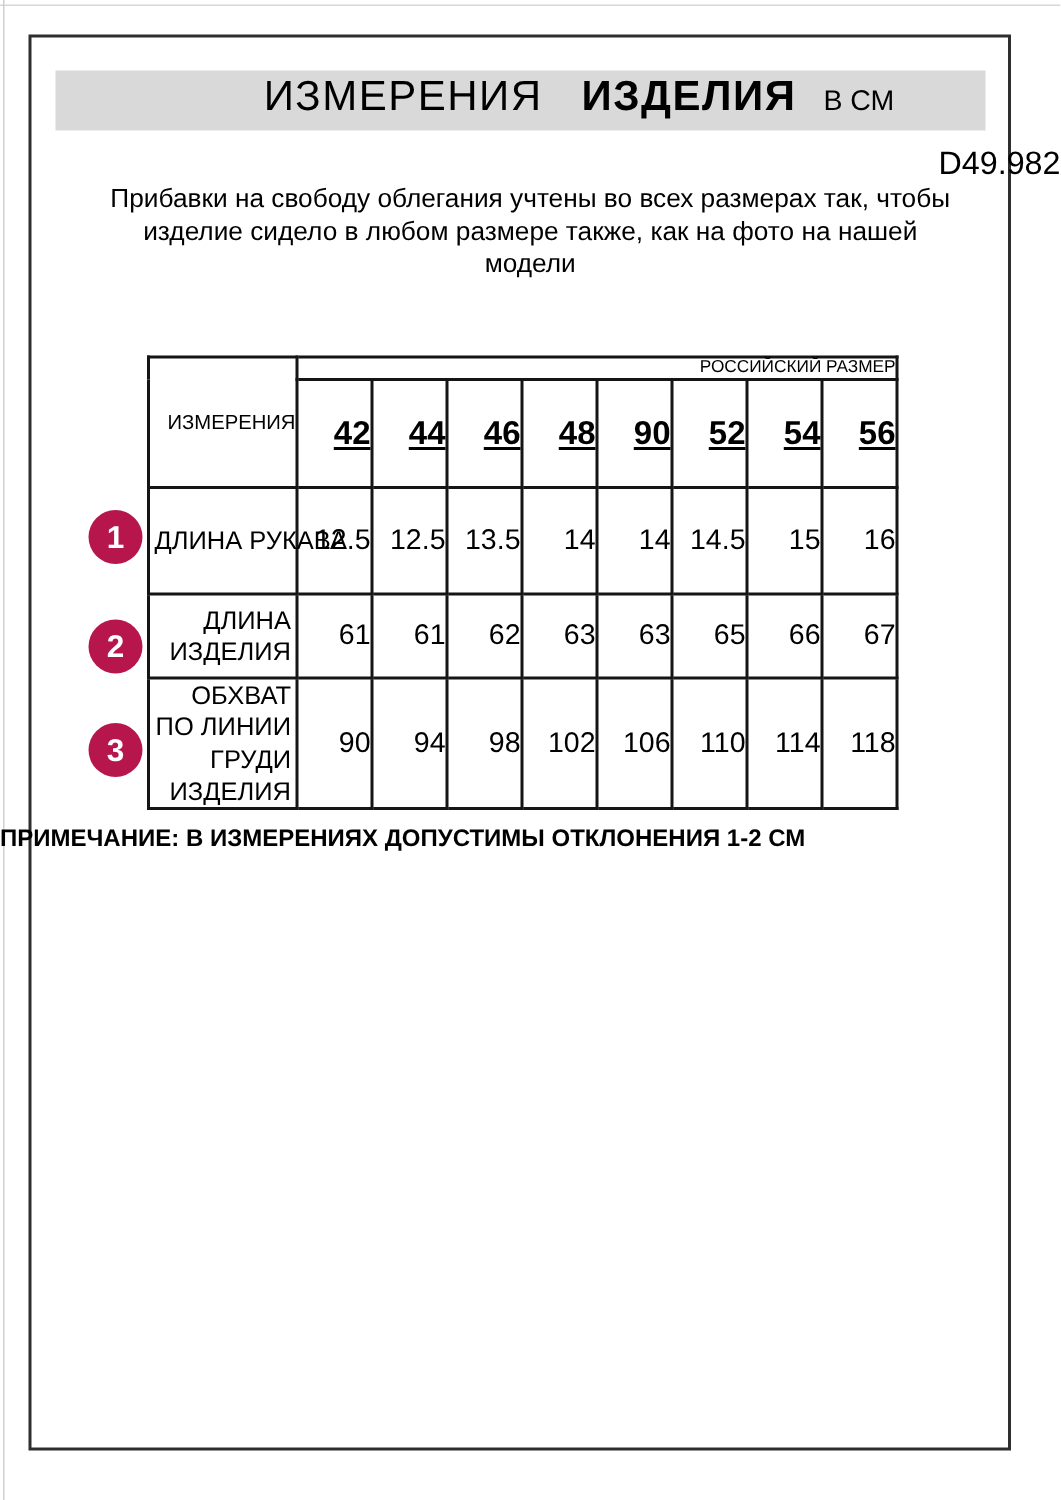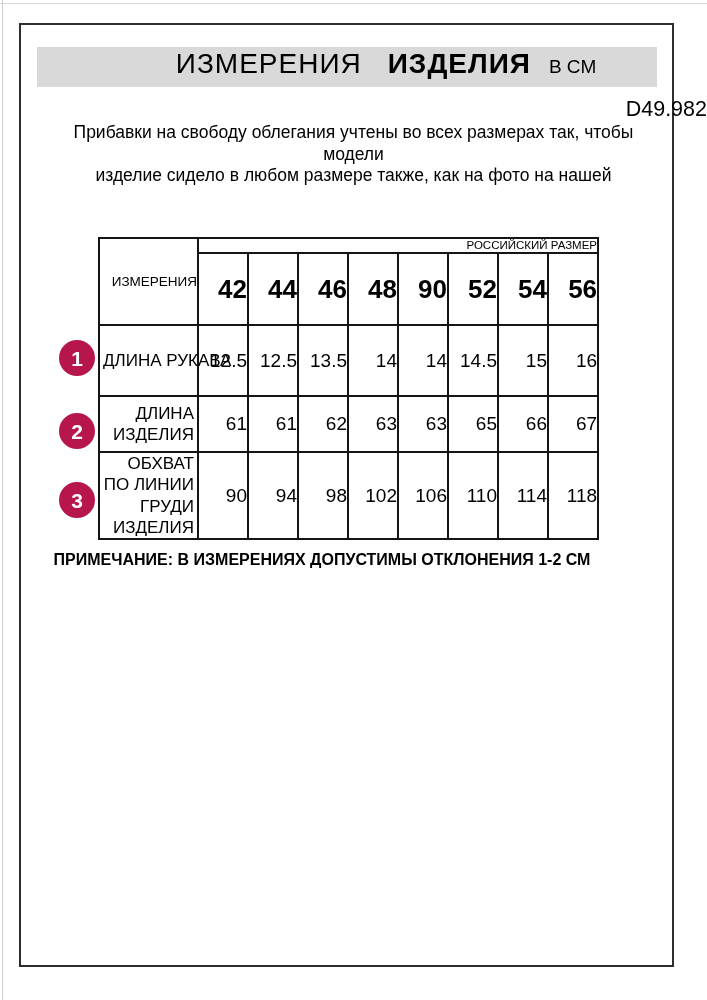--- a/index.html
+++ b/index.html
@@ -28,32 +28,32 @@
   
   table.size-table{position:absolute;left:98px;top:237px;width:499px;border-collapse:collapse;table-layout:fixed;}
   .size-table td{border:2px solid #151515;text-align:right;vertical-align:middle;padding:0;}
   .c-label{width:99px;}
   .c-size{width:50px;}
   .r-group{height:15px;}
   .r-sizes{height:72px;}
   .r1{height:71px;} .r2{height:56px;} .r3{height:68px;}
   td.corner{font-size:13.5px;}
   td.group{font-size:11.5px;line-height:1;}
-  td.size{font-size:26px;font-weight:bold;}
+  td.size{font-size:22px;font-weight:bold;text-decoration:underline;}
   td.label{font-size:17px;line-height:1.25;padding:0 3px;}
   td.label.nowrap{white-space:nowrap;}
   td.value{font-size:19px;}
 
   
   .marker{position:absolute;left:59px;width:36px;height:36px;border-radius:50%;background:#b7164d;
     display:flex;align-items:center;justify-content:center;}
   .m1{top:340px;} .m2{top:413px;} .m3{top:482px;}
   .marker span{color:#fff;font-weight:bold;font-size:21px;line-height:1;}
 
-  .note{position:absolute;left:0;top:551px;width:644px;text-align:center;font-weight:bold;font-size:16px;}
+  .note{position:absolute;left:0;top:551px;width:644px;font-weight:bold;font-size:16px;}
 </style>
 </head>
 <body>
 
 <div class="page">
 
   <div class="scan-line-top"></div>
   <div class="scan-line-left"></div>
 
   <div class="frame"></div>
@@ -61,22 +61,22 @@
   <div class="title-band">
     <span class="title-w1">ИЗМЕРЕНИЯ</span>
     <span class="title-w2">ИЗДЕЛИЯ</span>
     <span class="title-units">В СМ</span>
   </div>
 
   <div class="article">D49.982</div>
 
   <div class="intro">
     <div>Прибавки на свободу облегания учтены во всех размерах так, чтобы</div>
+    <div>изделие сидело в любом размере также, как на фото на нашей</div>
     <div>модели</div>
-    <div>изделие сидело в любом размере также, как на фото на нашей</div>
   </div>
 
   <table class="size-table">
     <colgroup>
       <col class="c-label">
       <col class="c-size">
         <col class="c-size">
         <col class="c-size">
         <col class="c-size">
       <col class="c-size">

